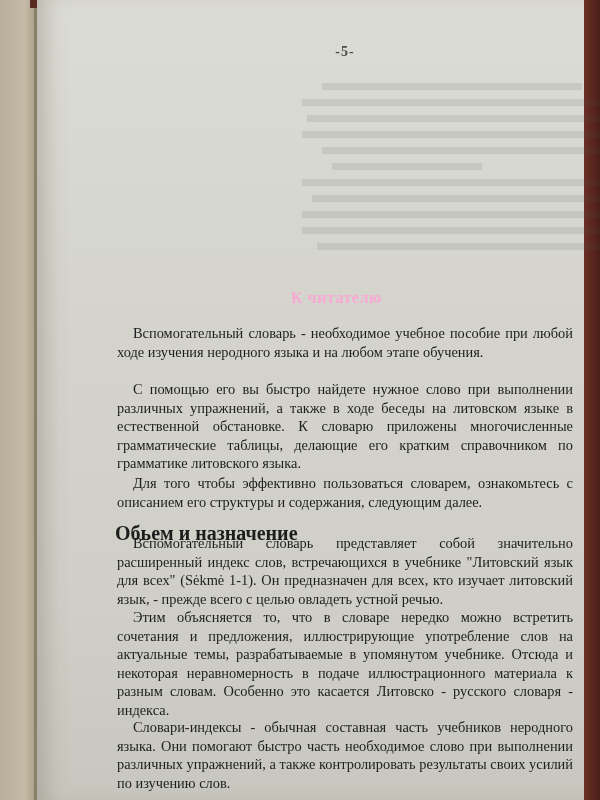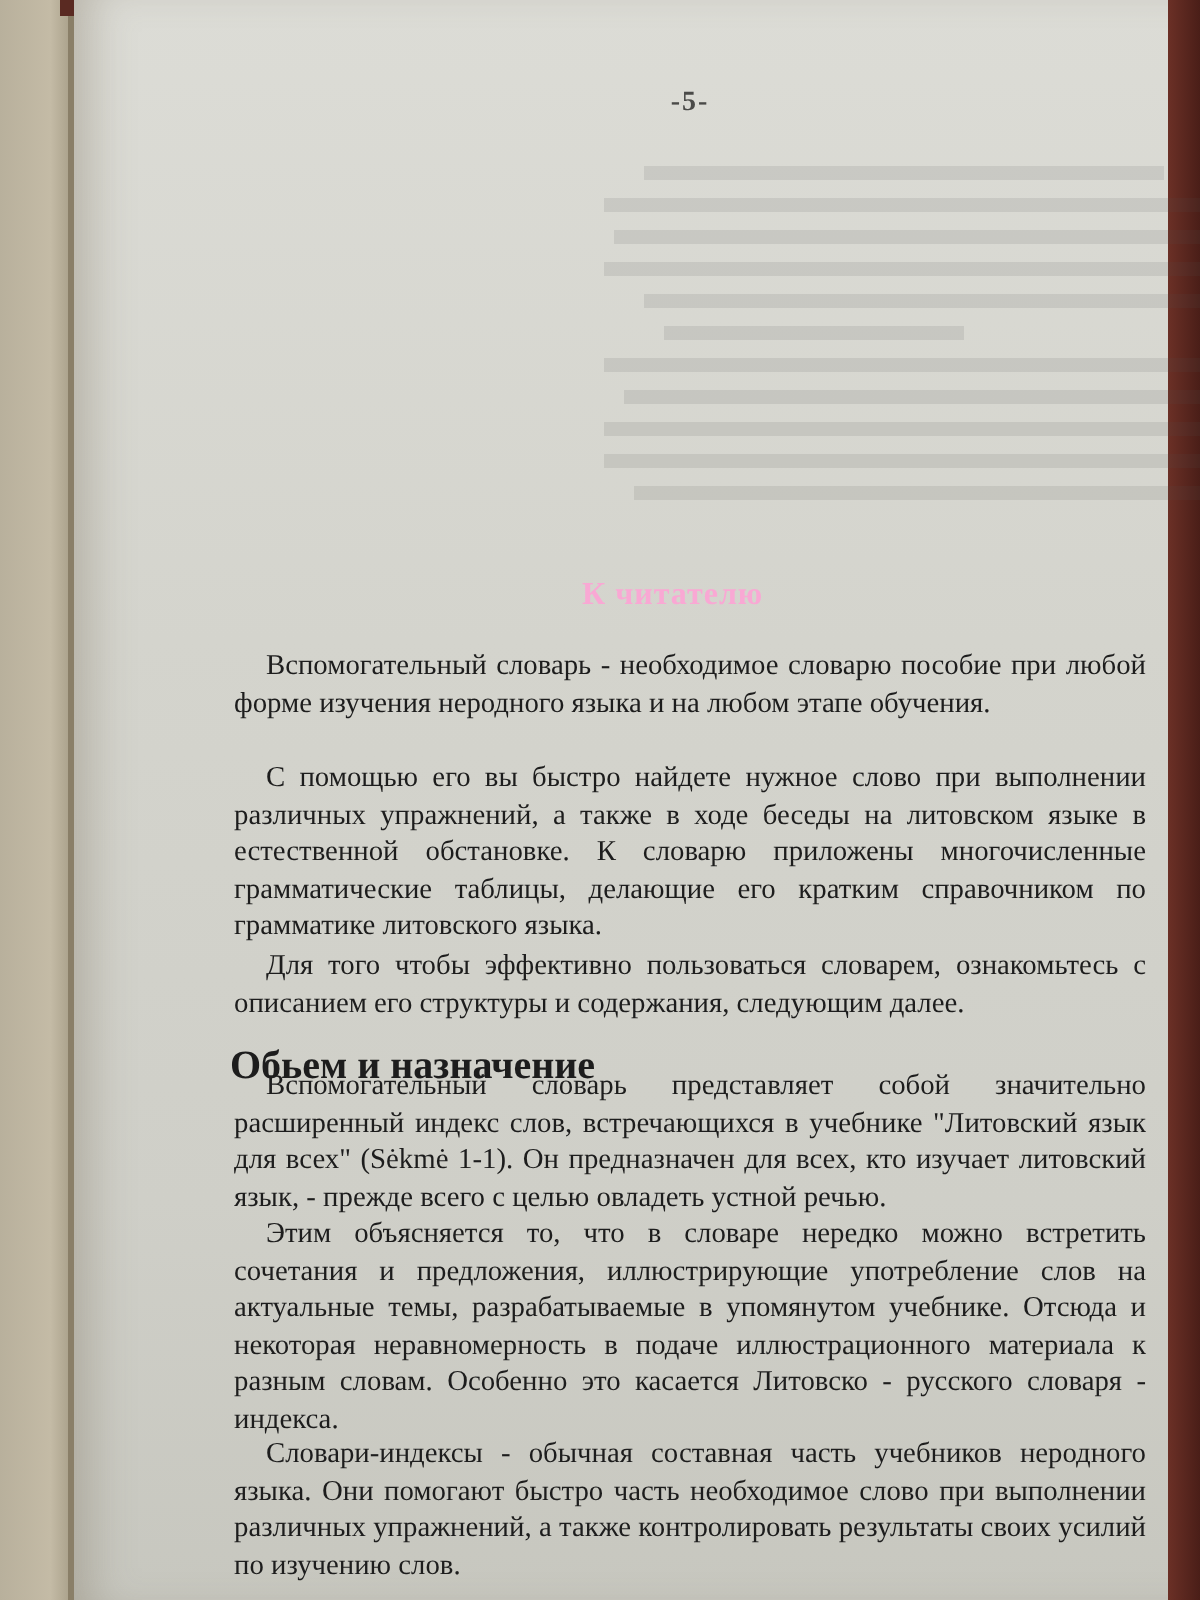--- a/index.html
+++ b/index.html
@@ -78,21 +78,21 @@
     <div style="background:rgba(80,80,80,0.12);height:7px;margin:5px 0 9px 0;width:300px"></div>
     <div style="background:rgba(80,80,80,0.12);height:7px;margin:5px 0 9px 0;width:300px"></div>
     <div style="background:rgba(80,80,80,0.12);height:7px;margin:5px 0 9px 0;width:285px"></div>
   </div>
 </div>
 
 <div class="content">
   <div class="heading">К читателю</div>
 
   <div class="para" style="top:324px">
-    <span class="indent"></span><span>Вспомогательный словарь - необходимое словарю пособие при любой форме изучения неродного языка и на любом этапе обучения.</span>
+    <span class="indent"></span><span>Вспомогательный словарь - необходимое учебное пособие при любой ходе изучения неродного языка и на любом этапе обучения.</span>
   </div>
   <div class="para" style="top:380px">
     <span class="indent"></span><span>С помощью его вы быстро найдете нужное слово при выполнении различных упражнений, а также в ходе беседы на литовском языке в естественной обстановке. К словарю приложены многочисленные грамматические таблицы, делающие его кратким справочником по грамматике литовского языка.</span>
   </div>
   <div class="para" style="top:474px">
     <span class="indent"></span><span>Для того чтобы эффективно пользоваться словарем, ознакомьтесь с описанием его структуры и содержания, следующим далее.</span>
   </div>
 
   <div class="subheading">Обьем и назначение</div>
 

